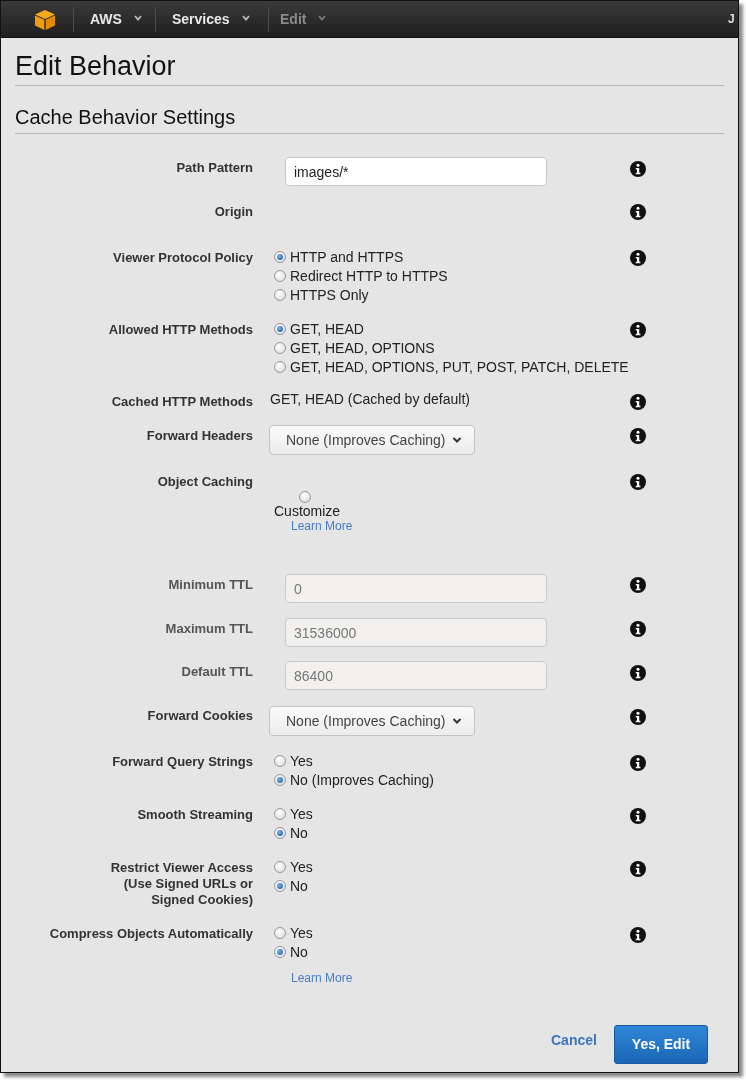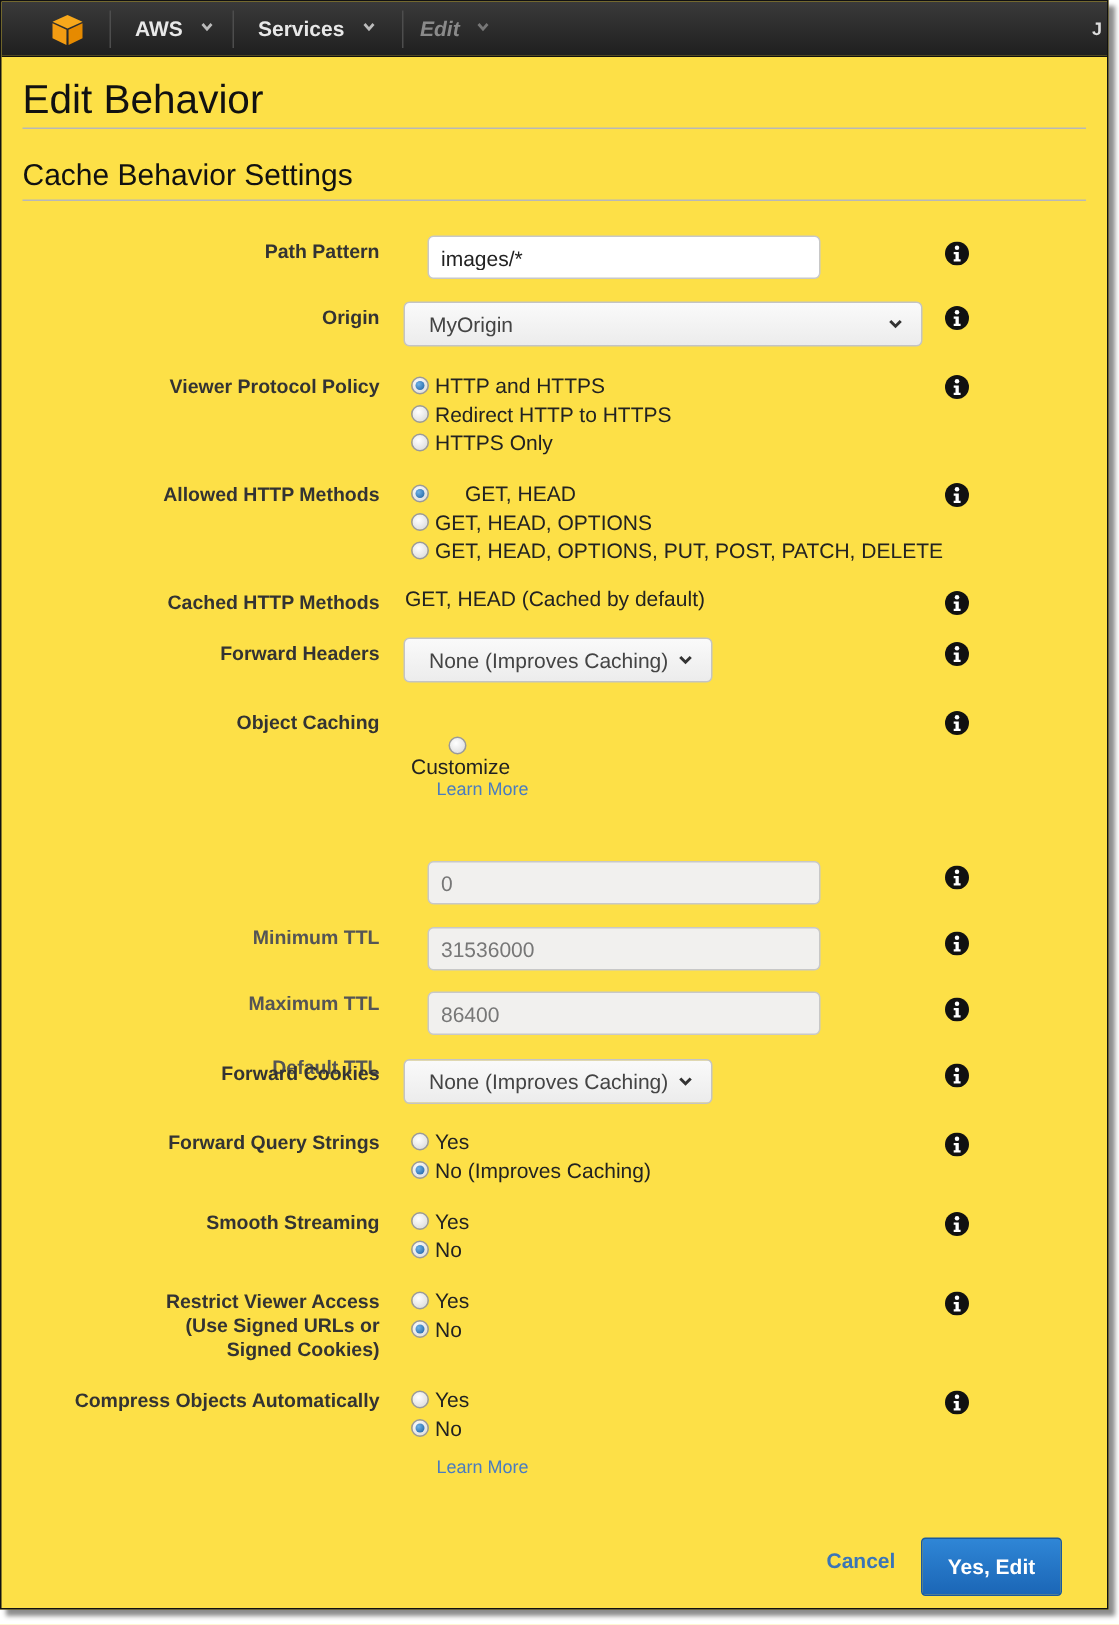--- a/index.html
+++ b/index.html
@@ -1,50 +1,50 @@
 <!DOCTYPE html>
 <html><head>
 <meta charset="utf-8">
 <style>
   * { box-sizing: border-box; margin: 0; padding: 0; }
   html, body { width: 746px; height: 1083px; background: #ffffff; overflow: hidden; }
   body { font-family: "Liberation Sans", sans-serif; color: #222; position: relative; }
 
   .frame {
     position: absolute; left: 0; top: 0; width: 739px; height: 1073px;
-    border: 1px solid #111; background: #fde047;
+    border: 1px solid #111; background: #e5e5e5;
     box-shadow: 4px 4px 3px rgba(0,0,0,0.45);
     overflow: hidden;
   }
 
   
   .topbar {
     position: absolute; left: 0; top: 0; width: 100%; height: 37px;
     background: linear-gradient(#3a3a3a, #1f1f1f);
     border-bottom: 1px solid #111;
   }
   .logo { position: absolute; left: 33px; top: 8px; width: 22px; height: 22px; }
   .nav-sep { position: absolute; top: 6px; width: 1px; height: 25px; background: #4d4d4d; }
   .nav-item {
     position: absolute; top: 10px; font-size: 14px; font-weight: bold; color: #e8e8e8;
     cursor: pointer; white-space: nowrap;
   }
-  .nav-item.disabled { color: #8a8a8a; font-style: italic; }
+  .nav-item.disabled { color: #8a8a8a; }
   .nav-chevron { display: inline-block; margin-left: 8px; width: 8px; height: 8px; vertical-align: 2px; }
   .nav-user { position: absolute; left: 727px; top: 11px; font-size: 12px; font-weight: bold; color: #ddd; white-space: nowrap; }
 
   .page-title { position: absolute; left: 14px; top: 50px; font-size: 27px; color: #111; font-weight: normal; }
   .rule { position: absolute; left: 14px; width: 709px; height: 1px; background: #b8b8b8; }
   .section-title { position: absolute; left: 14px; top: 105px; font-size: 20px; color: #111; }
 
   .row-label {
     position: absolute; right: 485px; font-size: 13px; font-weight: bold; color: #333;
     text-align: right; line-height: 16px; white-space: nowrap;
   }
-  .row-label.muted { color: #555; margin-top: 40px; }
+  .row-label.muted { color: #555; }
 
   .text-input {
     position: absolute; left: 268px; width: 262px; height: 29px;
     border: 1px solid #c8c8c8; border-radius: 4px; background: #fff;
     font-family: "Liberation Sans", sans-serif; font-size: 14px; color: #222;
     padding: 0 8px; line-height: 27px; margin-left: 16px;
   }
   .text-input.disabled { background: #f1f0ee; color: #777; }
 
   .select-box {
@@ -127,26 +127,20 @@
 
   <div class="row-label" style="top:159px;">Path Pattern</div>
   <input class="text-input" style="top: 156px;" type="text" value="images/*">
   <svg class="info-icon" style="top:160px;" viewBox="0 0 16 16">
       <circle cx="8" cy="8" r="8" fill="#111"></circle>
       <circle cx="8" cy="4.2" r="1.5" fill="#fff"></circle>
       <path d="M5.8 7h3.4v4.8h1.2v1.5H5.8v-1.5H7V8.5H5.8z" fill="#fff"></path>
     </svg>
 
   <div class="row-label" style="top:203px;">Origin</div>
-  <div class="select-box" style="top:200px; width:346px;">
-    <span>MyOrigin</span>
-    <svg class="select-chevron" style="left:322px;" viewBox="0 0 10 8">
-        <polyline points="1.5,2 5,5.5 8.5,2" fill="none" stroke="#333" stroke-width="2"></polyline>
-      </svg>
-  </div>
   <svg class="info-icon" style="top:203px;" viewBox="0 0 16 16">
       <circle cx="8" cy="8" r="8" fill="#111"></circle>
       <circle cx="8" cy="4.2" r="1.5" fill="#fff"></circle>
       <path d="M5.8 7h3.4v4.8h1.2v1.5H5.8v-1.5H7V8.5H5.8z" fill="#fff"></path>
     </svg>
 
   <div class="row-label" style="top:249px;">Viewer Protocol Policy</div>
   <div class="radio-line" style="top:247px;">
     <span class="radio checked"></span>
     <span>HTTP and HTTPS</span>
@@ -159,21 +153,21 @@
     <span class="radio"></span>
     <span>HTTPS Only</span>
   </div>
   <svg class="info-icon" style="top:249px;" viewBox="0 0 16 16">
       <circle cx="8" cy="8" r="8" fill="#111"></circle>
       <circle cx="8" cy="4.2" r="1.5" fill="#fff"></circle>
       <path d="M5.8 7h3.4v4.8h1.2v1.5H5.8v-1.5H7V8.5H5.8z" fill="#fff"></path>
     </svg>
 
   <div class="row-label" style="top:321px;">Allowed HTTP Methods</div>
-  <div class="radio-line" style="top:319px;gap:20px;">
+  <div class="radio-line" style="top:319px;">
     <span class="radio checked"></span>
     <span>GET, HEAD</span>
   </div>
   <div class="radio-line" style="top:338px;">
     <span class="radio"></span>
     <span>GET, HEAD, OPTIONS</span>
   </div>
   <div class="radio-line" style="top:357px;">
     <span class="radio"></span>
     <span>GET, HEAD, OPTIONS, PUT, POST, PATCH, DELETE</span>

